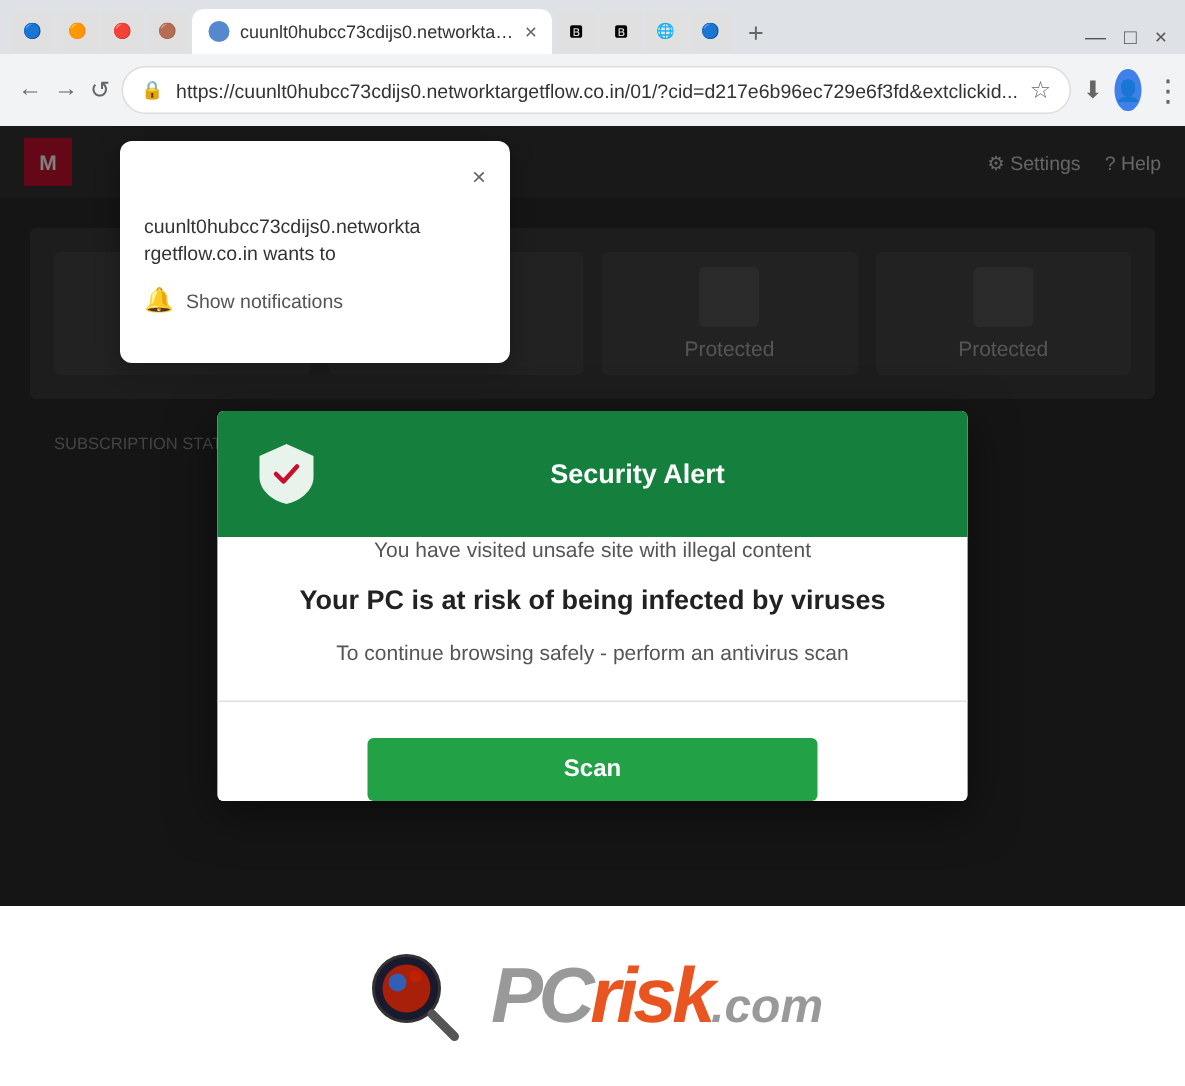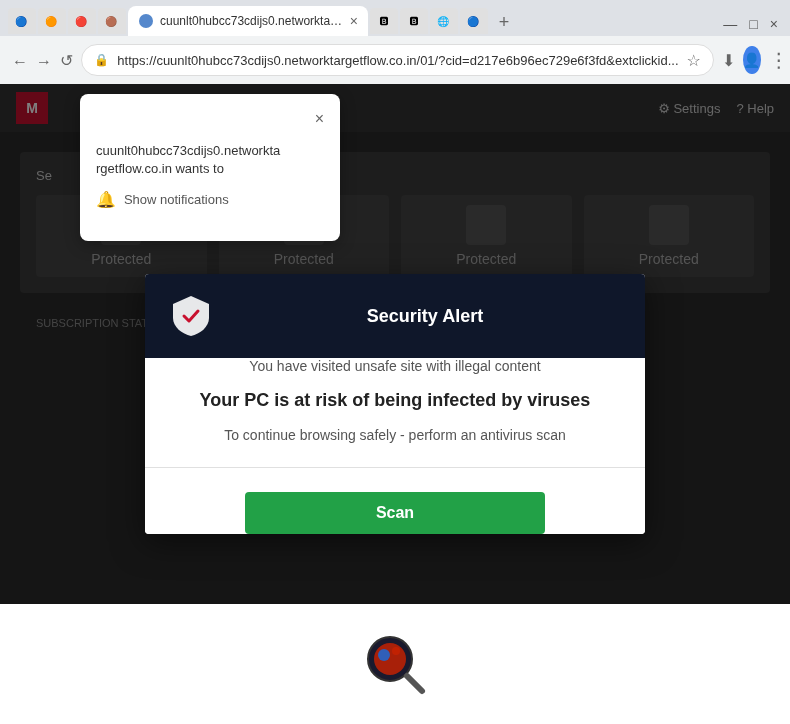--- a/index.html
+++ b/index.html
@@ -72,21 +72,21 @@
       top: 50%;
       left: 50%;
       transform: translate(-50%, -50%);
       width: 500px;
       background: #fff;
       border-radius: 4px;
       overflow: hidden;
       box-shadow: 0 8px 32px rgba(0,0,0,0.5);
       z-index: 50;
     }
-    .modal-header { background: #0f172a; padding: 20px 24px; display: flex; align-items: center; gap: 16px; }
+    .modal-header { background: #15803d; padding: 20px 24px; display: flex; align-items: center; gap: 16px; }
     .modal-header-text { flex: 1; }
     .modal-title { color: #fff; font-size: 18px; font-weight: bold; text-align: center; }
     .modal-subtitle { color: #fff; font-size: 16px; font-weight: 600; text-align: center; }
     .modal-body { background: #fff; }
     .modal-line1 { color: #555; font-size: 14px; text-align: center; margin-bottom: 16px; }
     .modal-line2 { color: #222; font-size: 18px; font-weight: bold; text-align: center; margin-bottom: 16px; }
     .modal-line3 { color: #555; font-size: 14px; text-align: center; margin-bottom: 24px; }
     .modal-divider { height: 1px; background: #e0e0e0; margin: 0 -24px 24px -24px; }
     .modal-scan-btn { display: block; width: 60%; margin: 0 auto; padding: 12px; background: #22a147; color: #fff; font-size: 16px; font-weight: bold; border: none; border-radius: 4px; cursor: pointer; text-align: center; }
 
@@ -154,21 +154,20 @@
         <div class="mcafee-logo-area">
           <div class="mcafee-logo-box">M</div>
         </div>
         <div class="mcafee-header-right">
           <span class="mcafee-header-btn">⚙ Settings</span>
           <span class="mcafee-header-btn">? Help</span>
         </div>
       </div>
       <div class="mcafee-body">
         <div class="mcafee-security-section">
-          <div class="mcafee-section-title">Se</div>
           <div class="mcafee-cards">
             <div class="mcafee-card">
               <div class="mcafee-card-icon"></div>
               <div class="mcafee-card-label">Protected</div>
             </div>
             <div class="mcafee-card">
               <div class="mcafee-card-icon"></div>
               <div class="mcafee-card-label">Protected</div>
             </div>
             <div class="mcafee-card">
@@ -227,15 +226,20 @@
 
       <div class="pcrisk-logo-icon">
         <svg width="70" height="70" viewBox="0 0 70 70">
           <circle cx="30" cy="30" r="22" fill="#1a1a2e" stroke="#333" stroke-width="2"></circle>
           <circle cx="30" cy="30" r="16" fill="#cc2200" opacity="0.8"></circle>
           <circle cx="24" cy="26" r="6" fill="#2266cc" opacity="0.9"></circle>
           <circle cx="36" cy="22" r="4" fill="#cc2200" opacity="0.7"></circle>
           <line x1="47" y1="47" x2="62" y2="62" stroke="#555" stroke-width="6" stroke-linecap="round"></line>
         </svg>
       </div>
+      <div style="display:flex; align-items:baseline; gap:0;">
+        <span style="font-size:52px; font-weight:900; font-style:italic; color:#999; font-family:'Arial Black',Arial,sans-serif; letter-spacing:-3px;">PC</span>
+        <span style="font-size:52px; font-weight:900; font-style:italic; color:#e85520; font-family:'Arial Black',Arial,sans-serif; letter-spacing:-3px;">risk</span>
+        <span style="font-size:32px; font-weight:700; font-style:italic; color:#999; font-family:'Arial Black',Arial,sans-serif;">.com</span>
+      </div>
     </div>
   </div>
 </div>
 
 </body></html>

